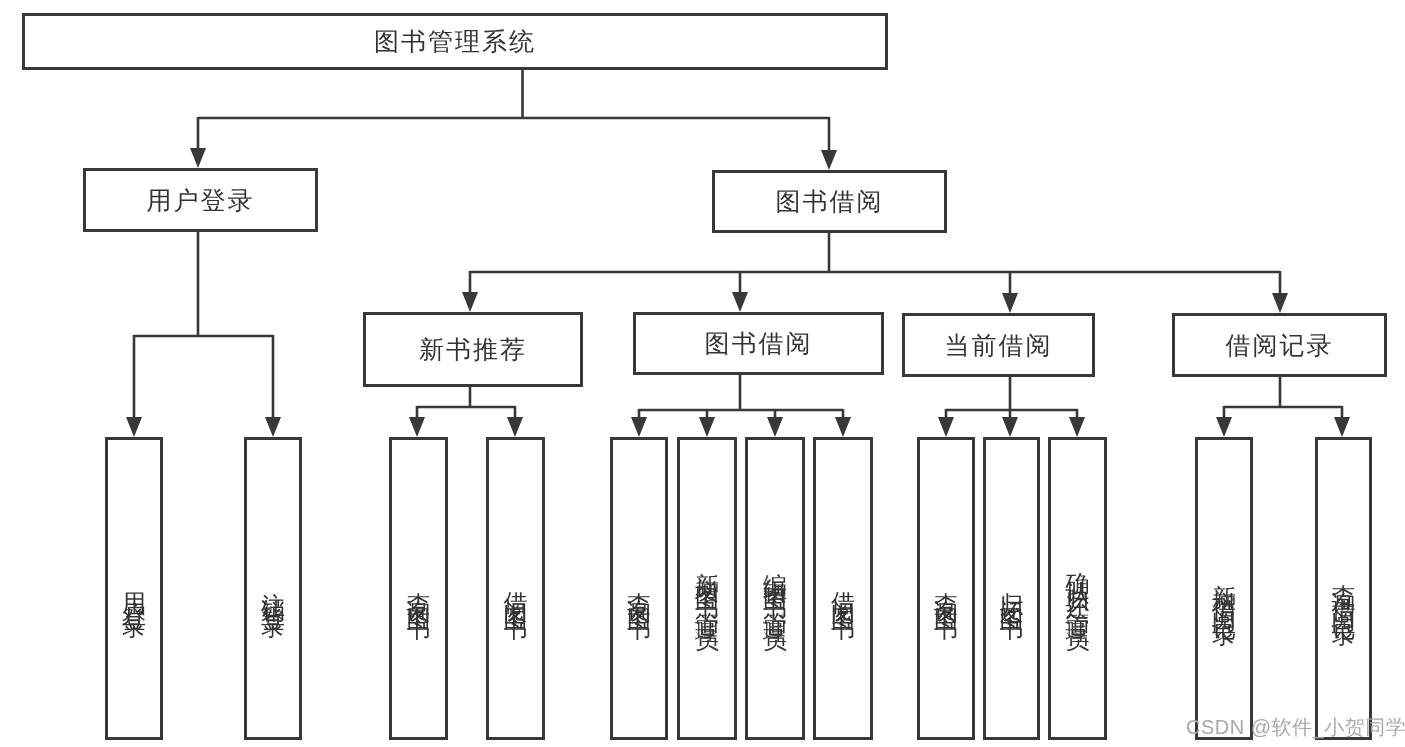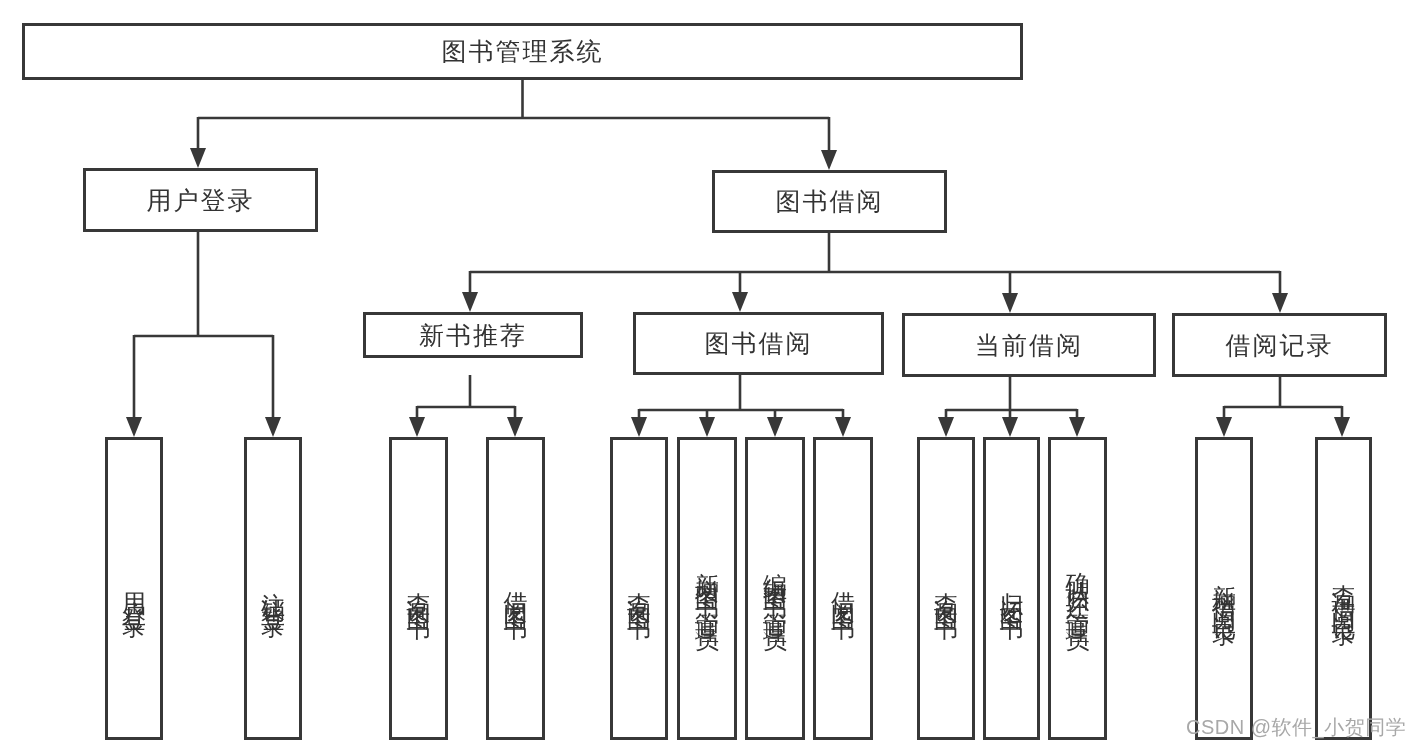--- a/index.html
+++ b/index.html
@@ -39,26 +39,26 @@
   }
   .leaf .lbl {
     writing-mode: vertical-rl;
     text-orientation: mixed;
     font-size: 24px;
     letter-spacing: 8px;
     line-height: 1;
     white-space: normal;
   }
   
-  #n-root          { left: 22px;   top: 23px;  width: 1001px; height: 57px; }
+  #n-root          { left: 22px;   top: 13px;  width: 866px; height: 57px; }
   #n-user-login    { left: 83px;   top: 168px; width: 235px;  height: 64px; }
   #n-book-mgmt     { left: 712px;  top: 170px; width: 235px;  height: 63px; }
-  #n-new-rec       { left: 363px;  top: 312px; width: 220px;  height: 46px; }
+  #n-new-rec       { left: 363px;  top: 312px; width: 220px;  height: 75px; }
   #n-book-borrow   { left: 633px;  top: 312px; width: 251px;  height: 63px; }
-  #n-cur-borrow    { left: 902px;  top: 313px; width: 254px;  height: 64px; }
+  #n-cur-borrow    { left: 902px;  top: 313px; width: 193px;  height: 64px; }
   #n-borrow-rec    { left: 1172px; top: 313px; width: 215px;  height: 64px; }
   
   .leaf { top: 437px; height: 303px; }
   #l-user-login    { left: 105px;  width: 58px; }
   #l-logout        { left: 244px;  width: 58px; }
   #l-query-1       { left: 389px;  width: 59px; }
   #l-borrow-1      { left: 486px;  width: 59px; }
   #l-query-2       { left: 610px;  width: 58px; }
   #l-add-book      { left: 677px;  width: 60px; }
   #l-edit-book     { left: 745px;  width: 60px; }

